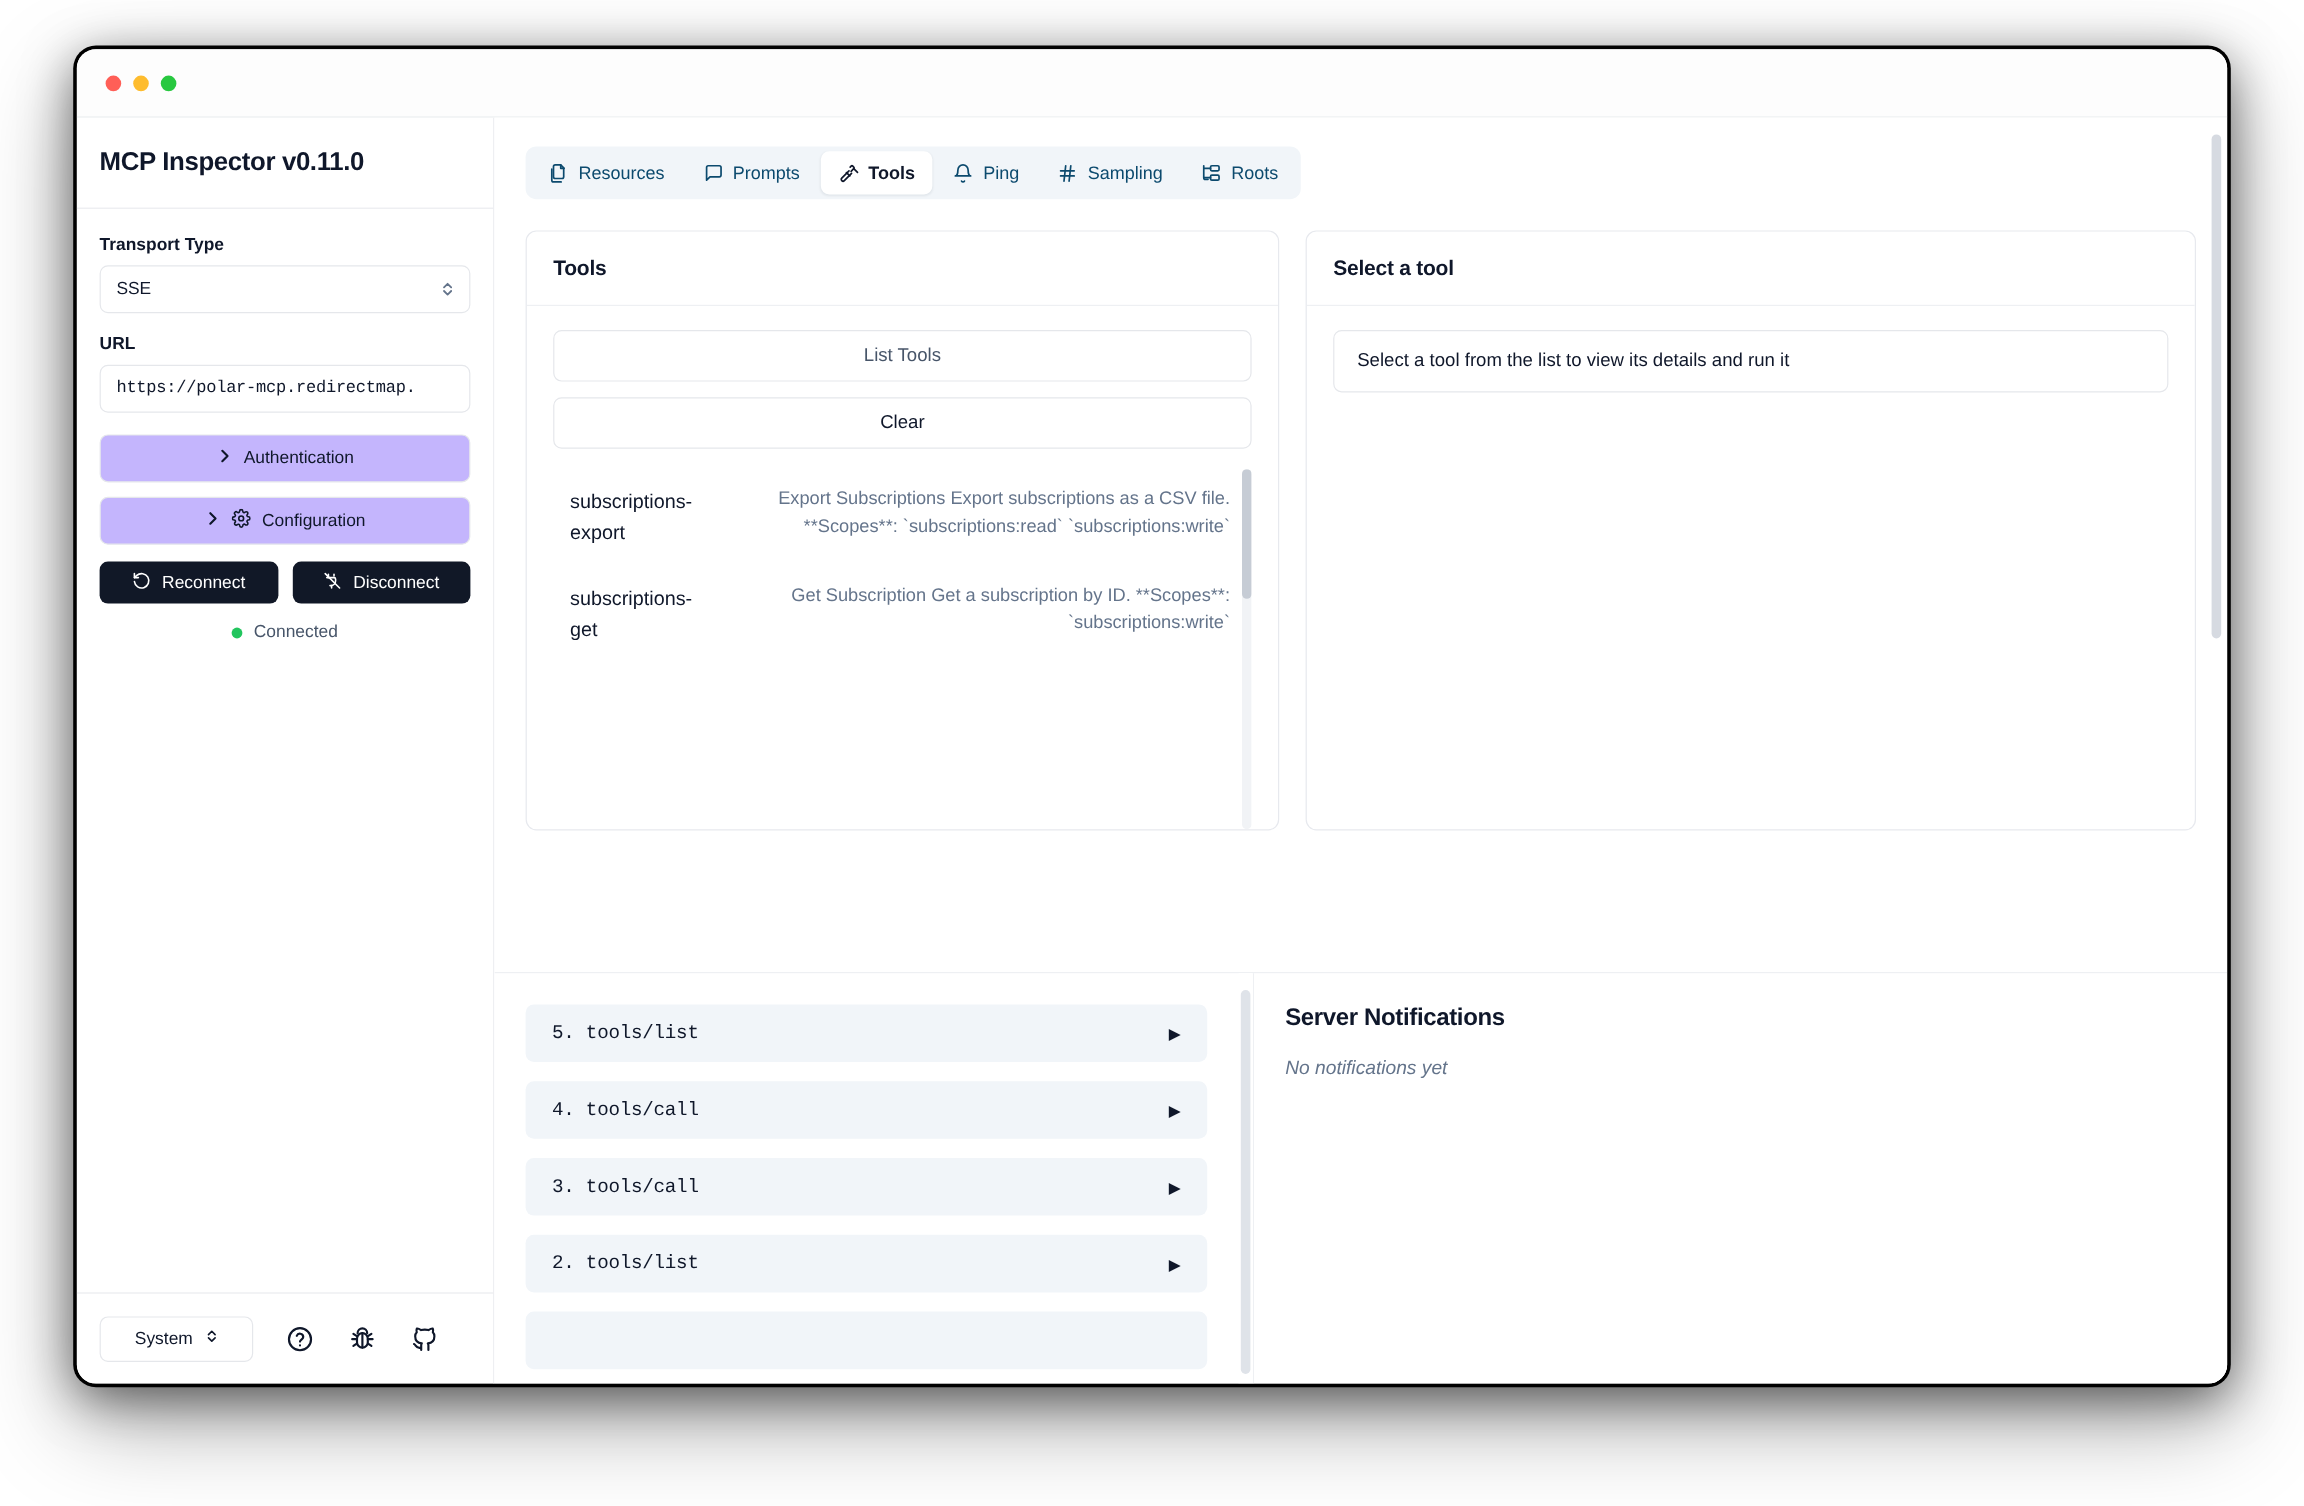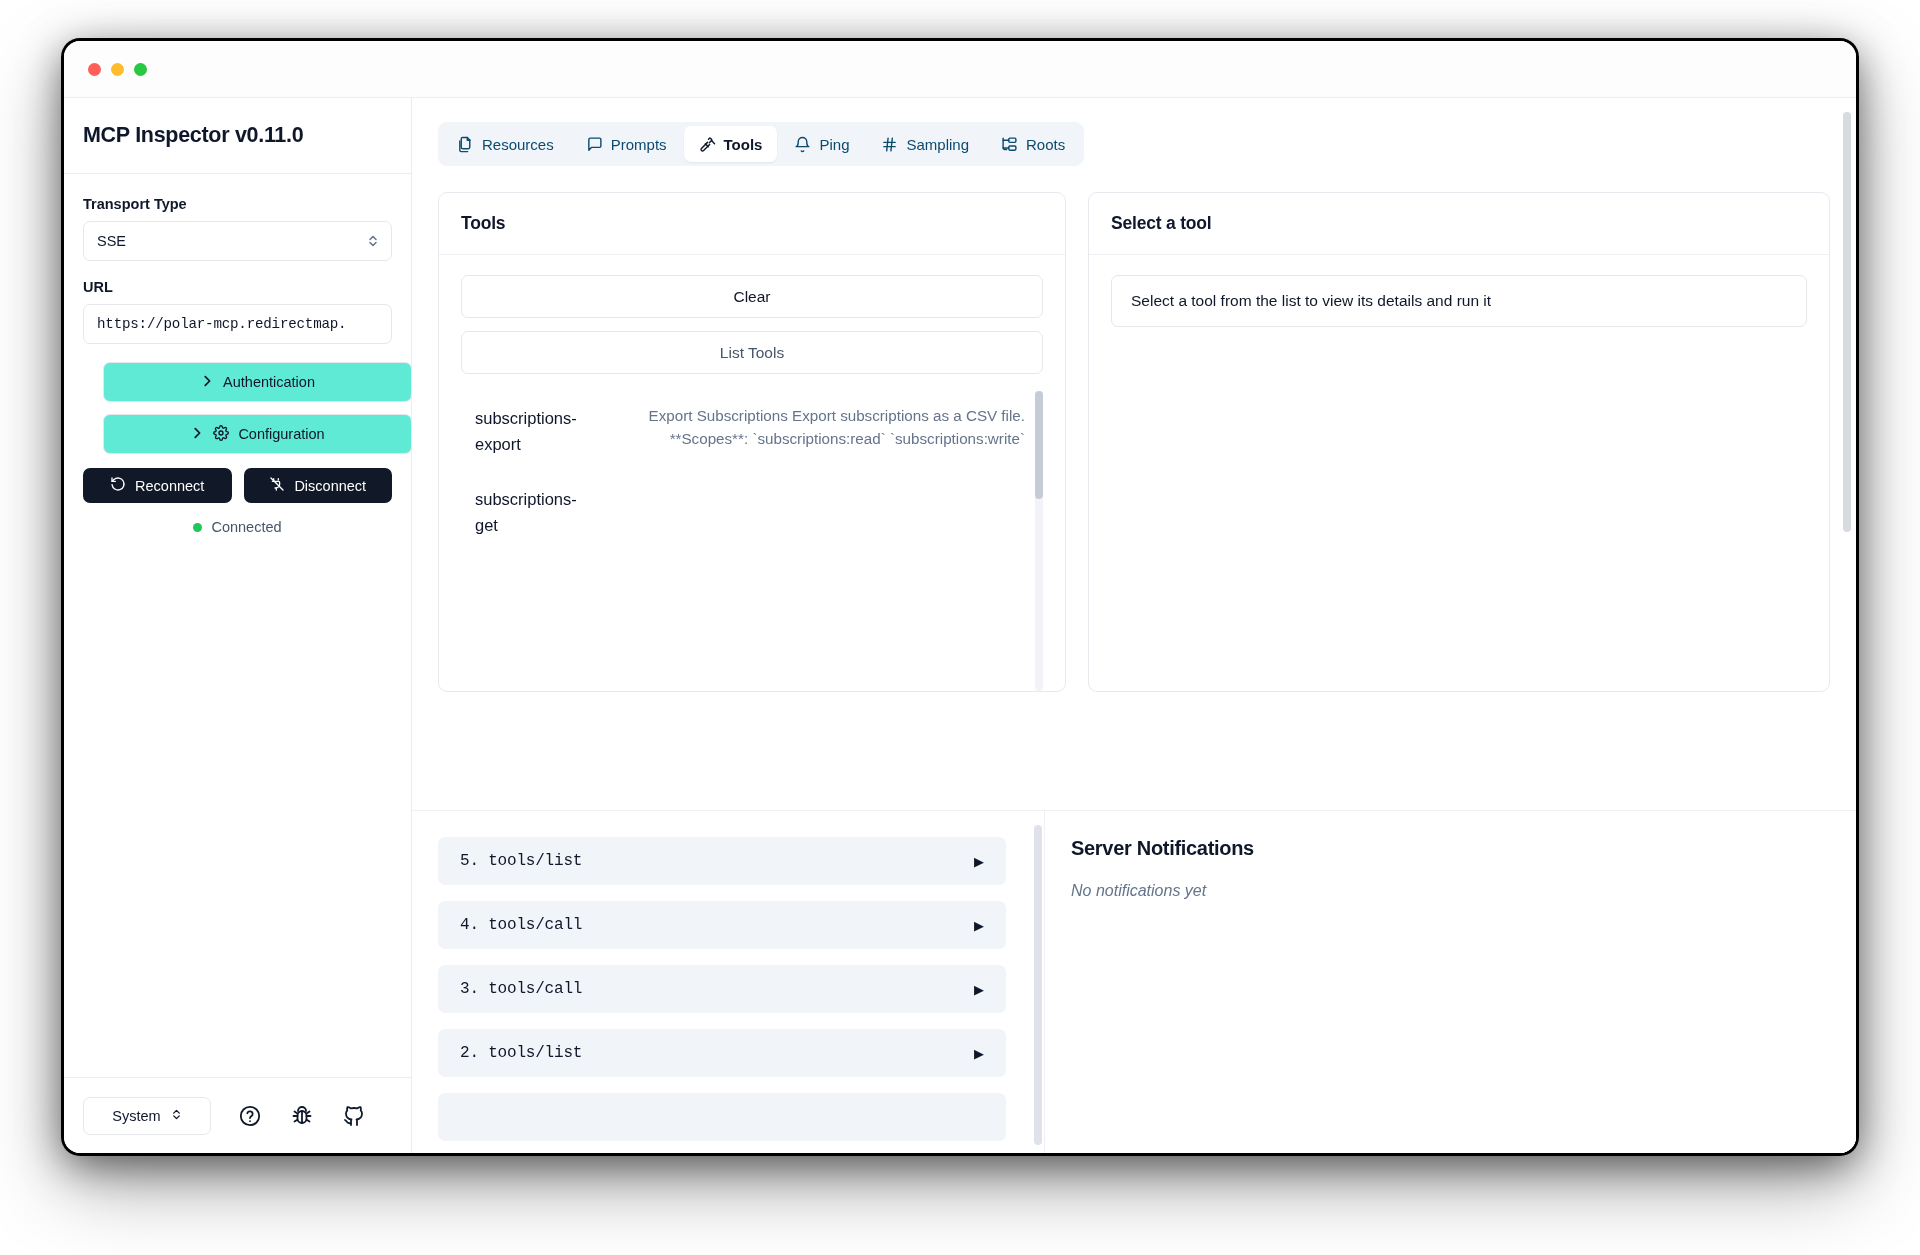--- a/index.html
+++ b/index.html
@@ -117,31 +117,30 @@
     top: 50%;
     transform: translateY(-50%);
     width: 12px; height: 16px;
     color: #64748b;
   }
   .wide-btn {
     width: 100%;
     height: 40px;
     border: 1px solid #e5e7eb;
     border-radius: 7px;
-    background: #5eead4;
+    background: #c4b5fd;
     display: flex;
     align-items: center;
     justify-content: center;
     gap: 9px;
     font-size: 14.5px;
     font-weight: 500;
     color: #0f172a;
     margin-bottom: 12px;
     cursor: pointer;
-    margin-left: 20px;
   }
   .row-2 {
     display: flex;
     gap: 12px;
     margin-top: 14px;
   }
   .dark-btn {
     flex: 1 1 0;
     height: 35px;
     background: #111827;
@@ -632,34 +631,35 @@
             </div>
           </div>
 
           <div id="panels">
 
             <div class="card" id="tools-card">
               <div class="card-head">
                 <div class="card-title">Tools</div>
               </div>
               <div id="tools-body">
+                <button class="tool-action-btn">List Tools</button>
                 <button class="tool-action-btn solid">Clear</button>
-                <button class="tool-action-btn">List Tools</button>
 
                 <div id="tool-list-wrap">
                   <div id="tool-list">
 
 
                     <div class="tool-row">
                       <div class="tool-name">subscriptions-export</div>
                       <div class="tool-desc">Export Subscriptions Export subscriptions as a CSV file. **Scopes**: `subscriptions:read` `subscriptions:write`</div>
                     </div>
 
                     <div class="tool-row">
                       <div class="tool-name">subscriptions-get</div>
+                      <div class="tool-desc">Get Subscription Get a subscription by ID. **Scopes**: `subscriptions:write`</div>
                     </div>
 
                   </div>
                   <div class="scrollbar-track">
                     <div class="scrollbar-thumb"></div>
                   </div>
                 </div>
               </div>
             </div>
 

